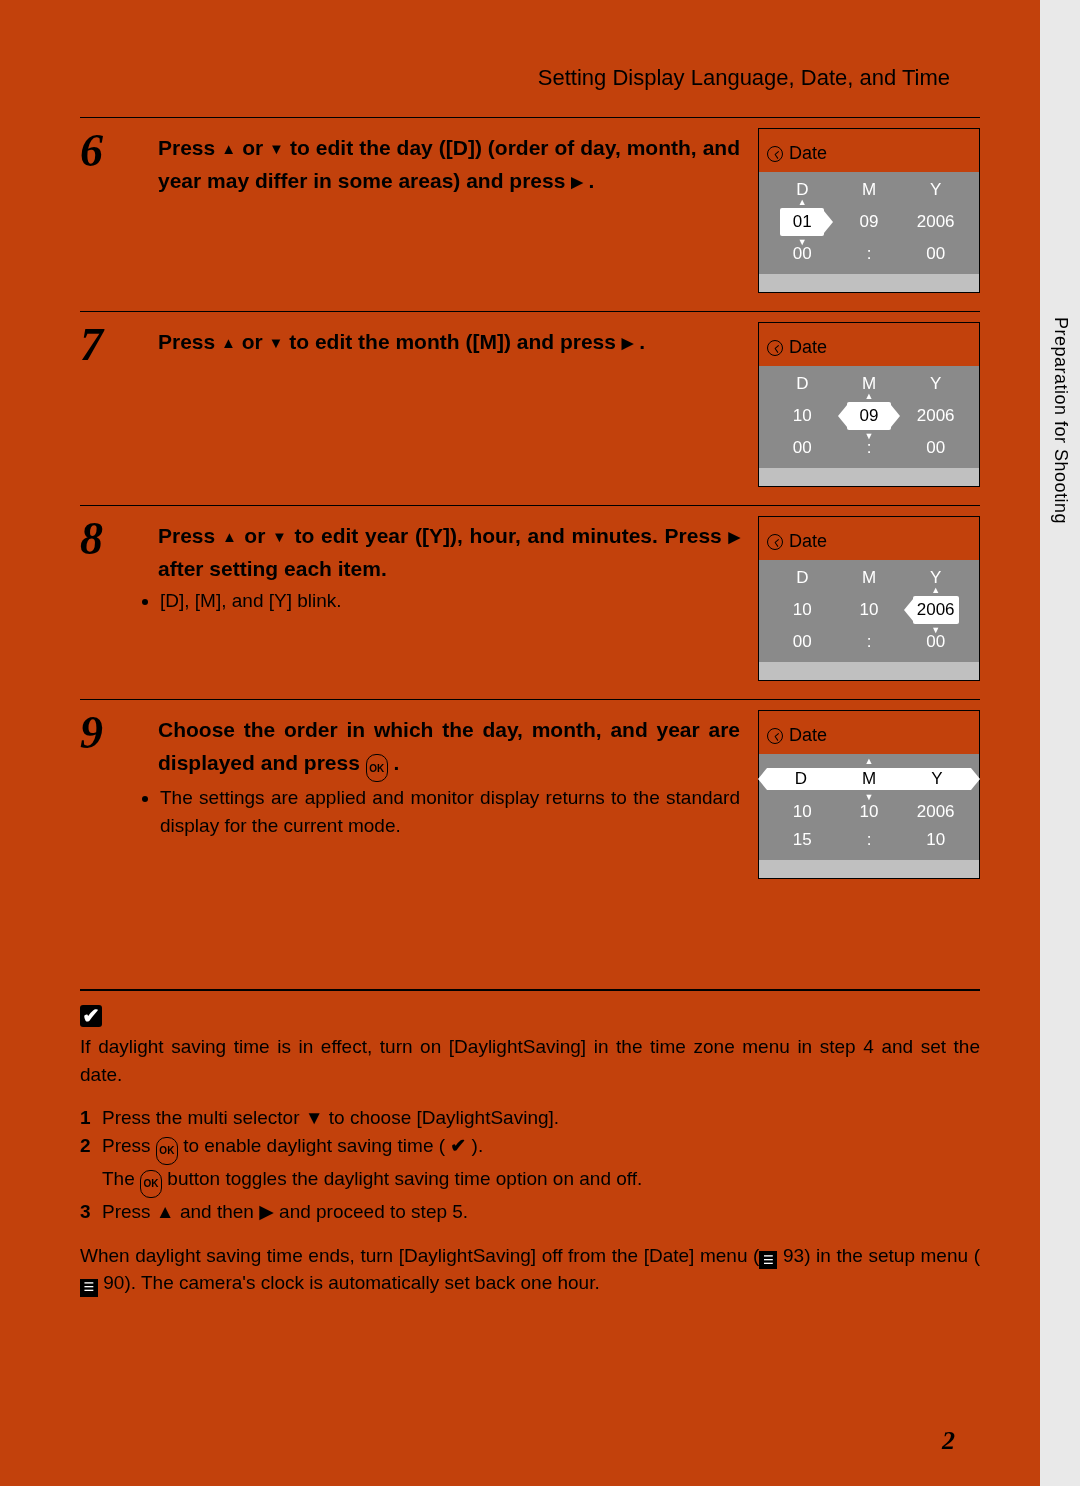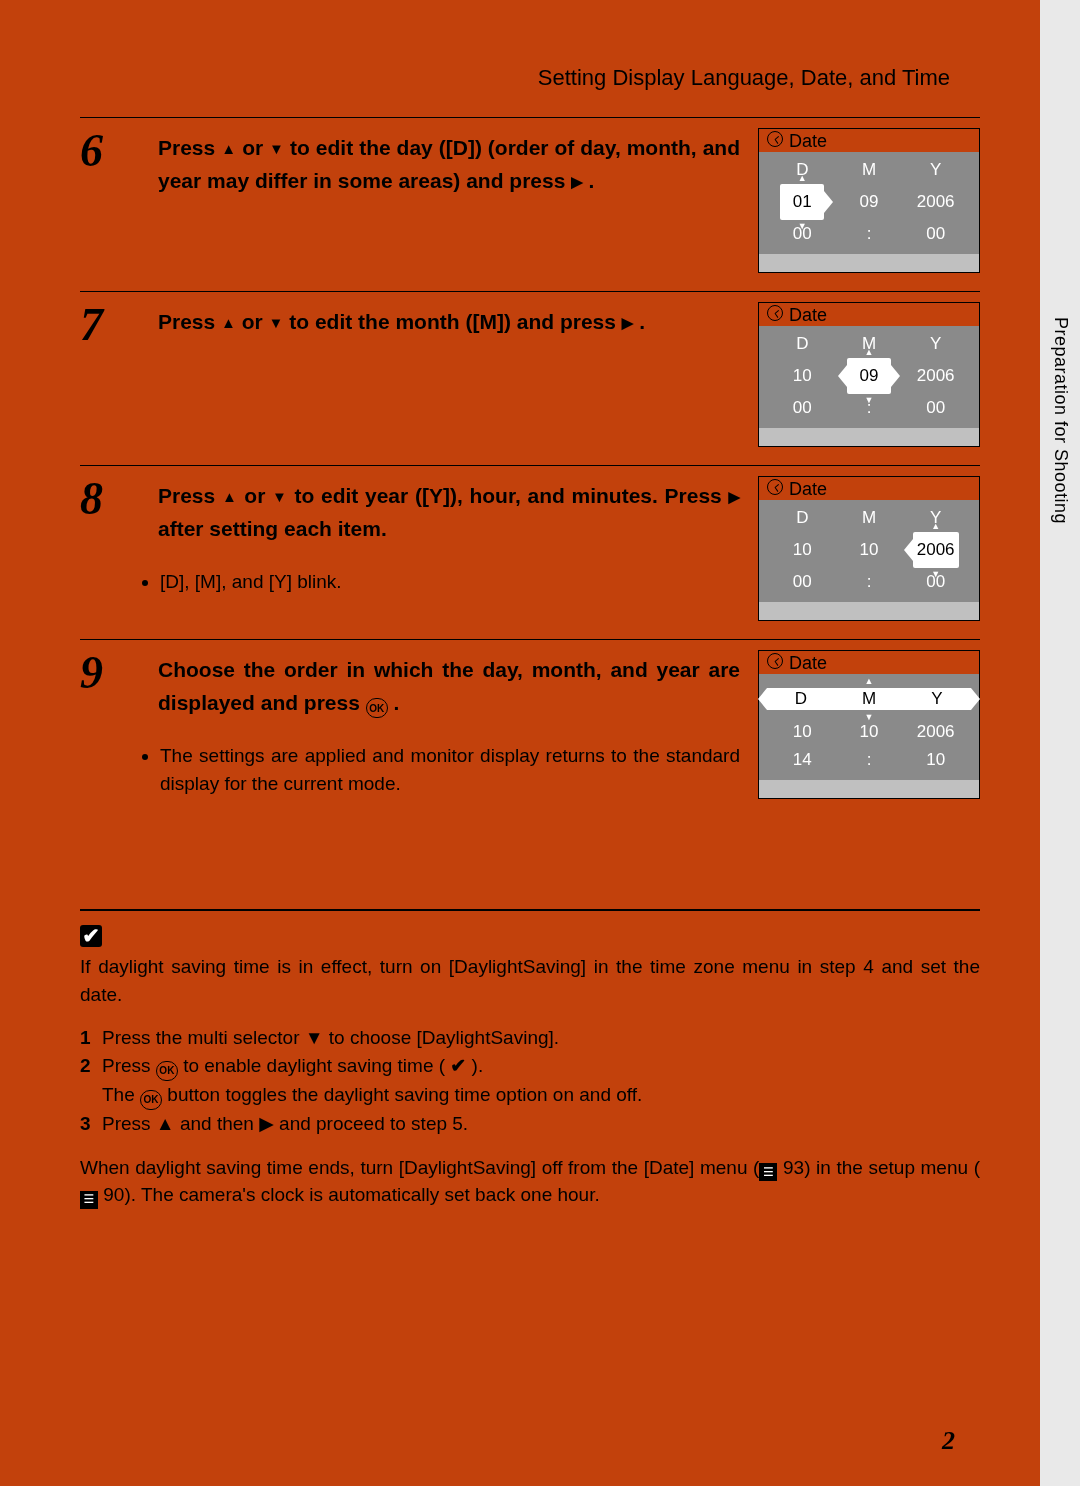--- a/index.html
+++ b/index.html
@@ -7,53 +7,53 @@
   .page { position: absolute; left: 0; top: 0; width: 1040px; height: 1486px; background: #c2410c; padding: 65px 60px 0 80px; }
   .tab-strip { position: absolute; right: 0; top: 305px; width: 40px; height: 330px; background: #e9e9e9; }
   .vtab-text { writing-mode: vertical-rl; font-size: 18px; position: absolute; left: 10px; top: 12px; letter-spacing: 0.5px; }
   .hdr { text-align: right; font-size: 22px; margin-bottom: 26px; padding-right: 30px; }
   .hr-thin { border: 0; border-top: 0.5px solid #000; margin: 8px 0 8px 0; }
   .step { display: flex; gap: 18px; margin-bottom: 18px; }
   .num { font: italic bold 46px Georgia, 'Times New Roman', serif; width: 40px; line-height: 1; padding-top: 2px; }
   .body { flex: 1; padding-top: 6px; }
   .instr { font-weight: bold; font-size: 21px; line-height: 1.55; text-align: justify; margin-left: 20px; }
   .instr .tri { font-size: 15px; vertical-align: 1px; }
-  .bul { list-style: disc; padding-left: 22px; margin-top: 23px; font-size: 19px; }
+  .bul { list-style: disc; padding-left: 22px; margin-top: 2px; font-size: 19px; }
   .bul li { line-height: 1.45; text-align: justify; }
   .lcd { width: 222px; border: 1px solid #000; margin-top: 2px; flex-shrink: 0; }
-  .lcd-title { display: flex; gap: 6px; padding: 2px 8px 0 8px; font-size: 18px; }
+  .lcd-title { display: flex; align-items: center; gap: 6px; padding: 2px 8px 8px 8px; font-size: 18px; margin-top: 12px; }
   .lcd-body { background: #8a8a8a; color: #fff; padding: 4px 10px 6px 10px; font-size: 17px; position: relative; }
   .row3 { display: grid; grid-template-columns: 1fr 1fr 1fr; text-align: center; align-items: center; height: 28px; }
   .row3.values { height: 36px; }
   .lcd-foot { background: #c0c0c0; height: 18px; }
   .editcell { position: relative; display: inline-block; min-width: 44px; }
   .editcell .up, .editcell .dn { position: absolute; left: 50%; transform: translateX(-50%); color: #fff; font-size: 9px; }
   .editcell .up { top: -11px; }
   .editcell .dn { bottom: -11px; }
-  .selbox { display: inline-flex; align-items: center; justify-content: center; background: #fff; color: #000; height: 36px; min-width: 44px; padding: 0 4px; border-radius: 2px; position: relative; }
+  .selbox { display: inline-flex; align-items: center; justify-content: center; background: #fff; color: #000; height: 28px; min-width: 44px; padding: 0 4px; border-radius: 2px; position: relative; }
   .selbox::after { content: ""; position: absolute; right: -9px; top: 50%; transform: translateY(-50%); border-left: 9px solid #fff; border-top: 11px solid transparent; border-bottom: 11px solid transparent; }
   .selbox.both::before { content: ""; position: absolute; left: -9px; top: 50%; transform: translateY(-50%); border-right: 9px solid #fff; border-top: 11px solid transparent; border-bottom: 11px solid transparent; }
   .selbox.leftonly::after { display: none; }
   .selbox.leftonly::before { content: ""; position: absolute; left: -9px; top: 50%; transform: translateY(-50%); border-right: 9px solid #fff; border-top: 11px solid transparent; border-bottom: 11px solid transparent; }
   .selbar { position: relative; background: #fff; color: #000; height: 22px; display: grid; grid-template-columns: 1fr 1fr 1fr; align-items: center; text-align: center; margin: 10px -2px 8px -2px; }
   .selbar::before { content: ""; position: absolute; left: -9px; top: 50%; transform: translateY(-50%); border-right: 9px solid #fff; border-top: 11px solid transparent; border-bottom: 11px solid transparent; }
   .selbar::after { content: ""; position: absolute; right: -9px; top: 50%; transform: translateY(-50%); border-left: 9px solid #fff; border-top: 11px solid transparent; border-bottom: 11px solid transparent; }
   .selbar .up { position: absolute; left: 50%; top: -12px; transform: translateX(-50%); color: #fff; font-size: 9px; }
   .selbar .dn { position: absolute; left: 50%; bottom: -12px; transform: translateX(-50%); color: #fff; font-size: 9px; }
   .clock-icon { display: inline-block; width: 16px; height: 16px; border: 1.5px solid #000; border-radius: 50%; position: relative; }
   .clock-icon::before { content: ""; position: absolute; left: 50%; top: 50%; width: 5px; height: 1.3px; background: #000; transform-origin: left; transform: rotate(-40deg); }
   .clock-icon::after { content: ""; position: absolute; left: 50%; top: 50%; width: 5px; height: 1.3px; background: #000; transform-origin: left; transform: rotate(55deg); }
   .notebox { margin-top: 110px; border-top: 2px solid #000; padding-top: 14px; font-size: 19px; line-height: 1.45; }
   .notebox h4 { display: flex; align-items: center; gap: 8px; font-size: 21px; margin-bottom: 6px; }
   .chkbox { display: inline-flex; width: 22px; height: 22px; background: #000; color: #fff; align-items: center; justify-content: center; border-radius: 3px; font-weight: bold; }
   .ol { counter-reset: it; margin: 16px 0; }
   .ol > div { counter-increment: it; position: relative; padding-left: 22px; }
   .ol > div::before { content: counter(it); position: absolute; left: 0; font-weight: bold; }
   .ol > div > div { padding-left: 0; }
-  .ok { display: inline-flex; width: 22px; height: 20px; border: 1.4px solid #000; border-radius: 10px; align-items: center; justify-content: center; font-size: 10px; font-weight: bold; vertical-align: -2px; }
+  .ok { display: inline-flex; width: 22px; height: 28px; border: 1.4px solid #000; border-radius: 10px; align-items: center; justify-content: center; font-size: 10px; font-weight: bold; vertical-align: -2px; }
   .refbox { display: inline-flex; width: 18px; height: 18px; background: #000; color: #fff; align-items: center; justify-content: center; font-size: 12px; vertical-align: -2px; }
   .checkmark { font-weight: bold; }
   .pagenum { position: absolute; right: 85px; bottom: 30px; font: italic bold 26px Georgia, serif; }
   .just { text-align: justify; }
   .instr2 { font-size: 19px; line-height: 1.45; }
 </style>
 </head>
 <body>
 
 <div class="page">
@@ -187,21 +187,21 @@
             <span>M</span>
             <span>Y</span>
           <span class="dn">▼</span>
         </div>
         <div class="row3">
           <span>10</span>
             <span>10</span>
             <span>2006</span>
         </div>
         <div class="row3">
-          <span>14</span>
+          <span>15</span>
             <span>:</span>
             <span>10</span>
         </div>
       </div>
       <div class="lcd-foot"></div>
     </div>
   </div>
 
   <div class="notebox">
     <h4>

